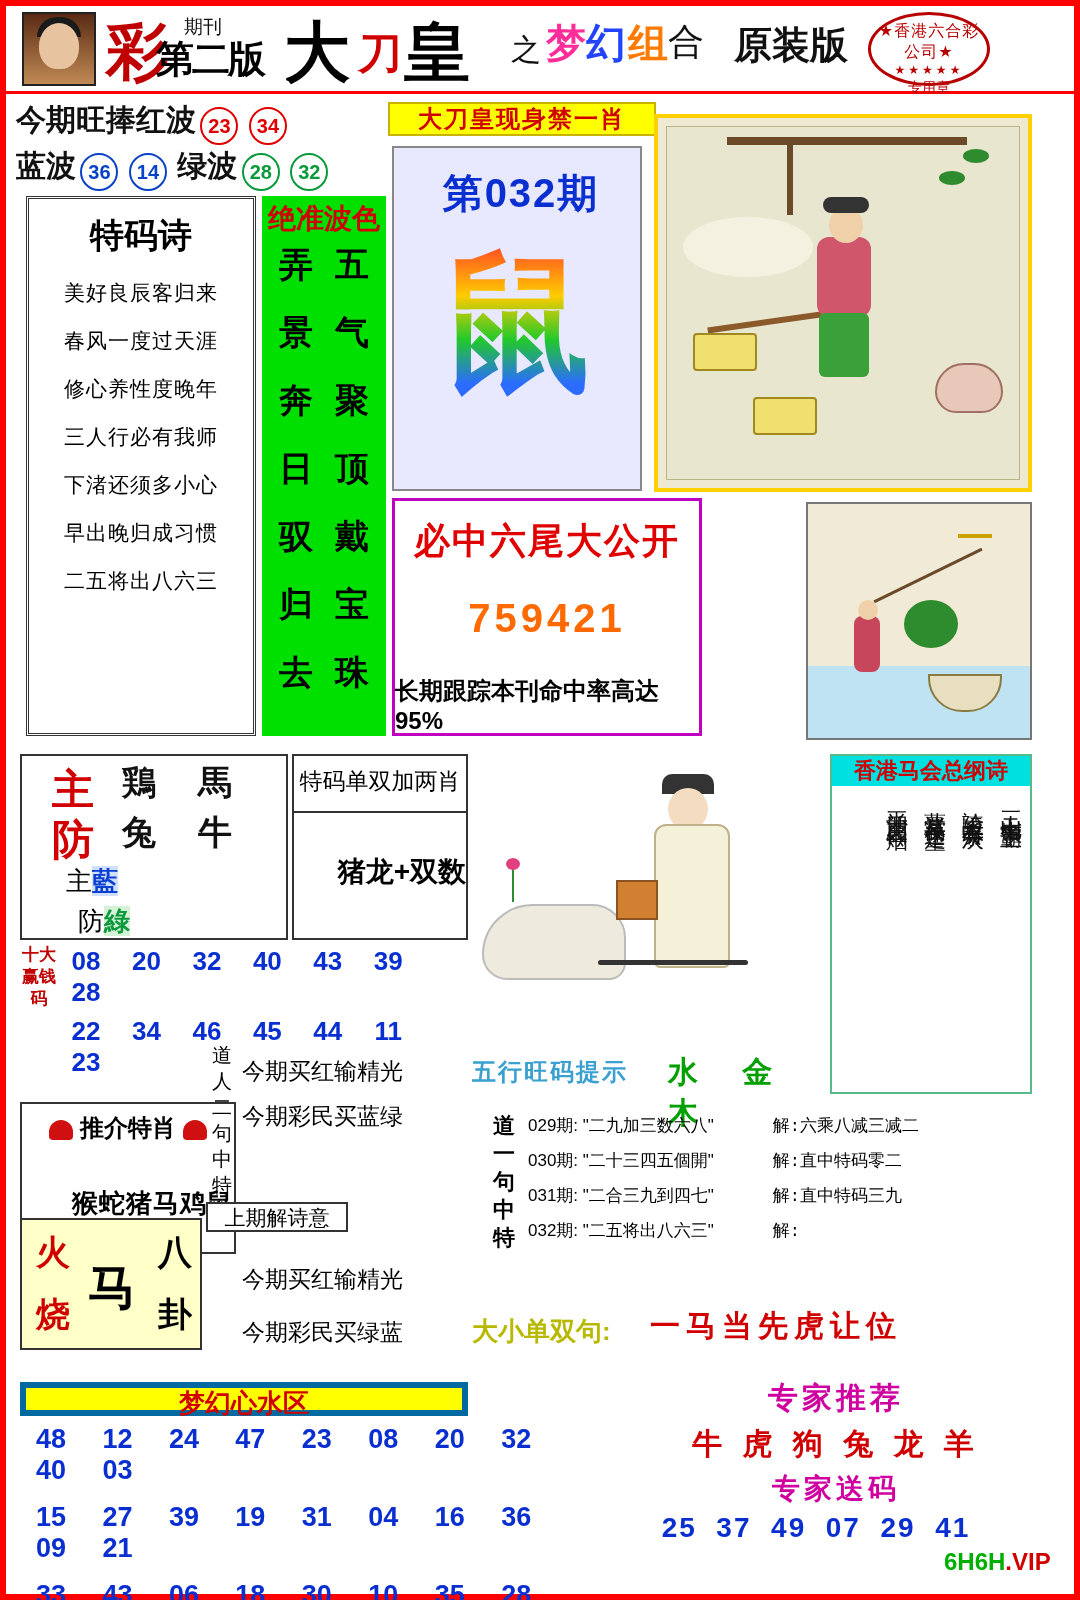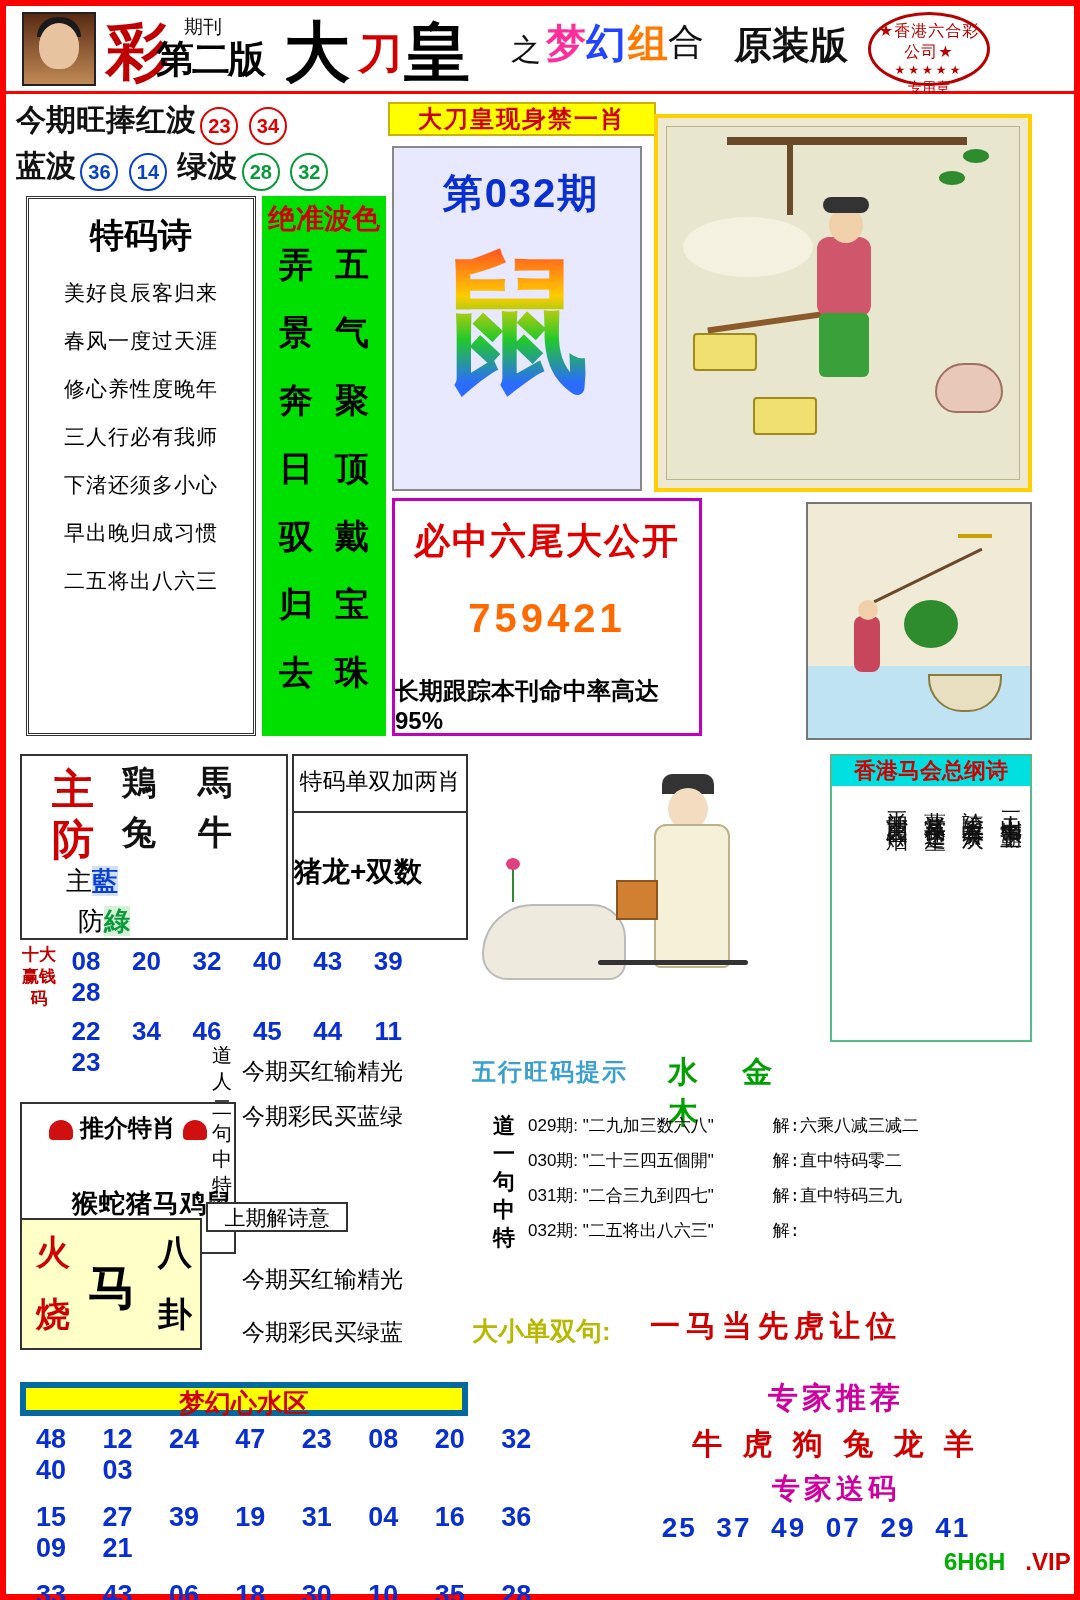--- a/index.html
+++ b/index.html
@@ -97,21 +97,21 @@
   .zf-c4{position:absolute;left:176px;top:54px;font-size:34px;font-weight:bold;color:#111;font-family:"DejaVu Serif",serif;}
   .zf-zl{position:absolute;left:44px;top:108px;font-size:26px;}
   .zf-zl b{color:#0a3fd0;background:#cfe0ff;}
   .zf-fl{position:absolute;left:56px;top:148px;font-size:26px;}
   .zf-fl b{color:#0a9a3c;background:#d6f2d6;}
 
   
   .temabox{left:286px;top:748px;width:176px;height:186px;border:2px solid #333;background:#fff;}
   .temabox .tt{font-size:23px;text-align:center;margin-top:10px;}
   .temabox .hr{height:2px;background:#333;margin:14px 0 0;}
-  .temabox .tv{font-size:28px;font-weight:bold;text-align:left;margin-top:40px;}
+  .temabox .tv{font-size:28px;font-weight:bold;text-align:right;margin-top:40px;}
 
   
   .tencodes{left:14px;top:938px;width:448px;height:92px;background:#fff;}
   .tclabel{position:absolute;left:2px;top:0px;width:34px;font-size:17px;font-weight:bold;color:#c00000;line-height:22px;text-align:center;}
   .tcgrid{position:absolute;left:38px;top:2px;width:406px;}
   .tcgrid span{display:inline-block;width:56px;font-size:26px;font-weight:bold;color:#0a2fd0;text-align:center;}
   .tcgrid .r2{margin-top:8px;}
 
   
   .tjbox{left:14px;top:1096px;width:216px;height:152px;border:2px solid #333;background:#fff;}
@@ -140,21 +140,21 @@
   .scholar-robe{position:absolute;left:182px;top:70px;width:72px;height:140px;background:#f5f0d8;border:2px solid #bdb28a;border-radius:12px 12px 6px 6px;}
   .scholar-head{position:absolute;left:196px;top:34px;width:40px;height:42px;background:#f3dcc0;border-radius:50%;}
   .scholar-hat{position:absolute;left:190px;top:20px;width:52px;height:20px;background:#333;border-radius:10px 10px 0 0;}
   .scholar-bag{position:absolute;left:144px;top:126px;width:38px;height:36px;background:#d08030;border:2px solid #8a5520;}
   .rock{position:absolute;left:10px;top:150px;width:140px;height:72px;background:#efeade;border:2px solid #bbb;border-radius:60px 40px 20px 30px;}
   .snake{position:absolute;left:126px;top:206px;width:150px;height:5px;background:#333;border-radius:3px;}
   .flowerline{position:absolute;left:40px;top:112px;width:2px;height:36px;background:#2e8b2e;}
   .flower{position:absolute;left:34px;top:104px;width:14px;height:12px;background:#e04080;border-radius:50%;}
 
   
-  .hkbox{left:824px;top:748px;width:202px;height:288px;border:2px solid #5b8;background:#fff;}
+  .hkbox{left:824px;top:748px;width:202px;height:340px;border:2px solid #5b8;background:#fff;}
   .hktitle{height:30px;background:#00e0e0;color:#d00000;font-size:22px;font-weight:bold;text-align:center;line-height:30px;}
   .hkcols{display:flex;flex-direction:row-reverse;justify-content:flex-start;padding:8px 6px;gap:12px;}
   .hkcol{writing-mode:vertical-rl;font-size:22px;line-height:26px;letter-spacing:3px;color:#111;}
 
   
   .wx{left:466px;top:1046px;width:360px;height:40px;}
   .wxtitle{position:absolute;left:0;top:4px;font-size:24px;font-weight:bold;color:#3aa0d0;letter-spacing:2px;}
   .wxvals{position:absolute;left:196px;top:0px;font-size:30px;font-weight:bold;color:#00a000;letter-spacing:18px;}
 
   
@@ -173,21 +173,21 @@
   .dzgrid{left:14px;top:1418px;width:560px;}
   .dzgrid .row{margin-bottom:16px;}
   .dzgrid .row span{display:inline-block;width:62px;font-size:27px;font-weight:bold;color:#0a2fd0;text-align:center;}
 
   
   .ex1{left:660px;top:1372px;width:340px;text-align:center;font-size:30px;font-weight:bold;color:#d000a0;letter-spacing:4px;}
   .ex1v{left:640px;top:1418px;width:380px;text-align:center;font-size:30px;font-weight:bold;color:#d00000;letter-spacing:6px;}
   .ex2{left:660px;top:1464px;width:340px;text-align:center;font-size:28px;font-weight:bold;color:#d000a0;letter-spacing:4px;}
   .ex2v{left:600px;top:1506px;width:420px;font-size:28px;font-weight:bold;color:#0a2fd0;letter-spacing:2px;text-align:center;}
   .vip{left:938px;top:1542px;font-size:24px;font-weight:bold;color:#00b000;}
-  .vip .r{color:#d00000;margin-left:20px;}
+  .vip .r{color:#d00000;}
 </style>
 </head>
 <body>
 
 <div class="page">
 
   <div class="abs hdr">
     <div class="abs portrait">
       <div class="hair"></div>
         <div class="face"></div>

